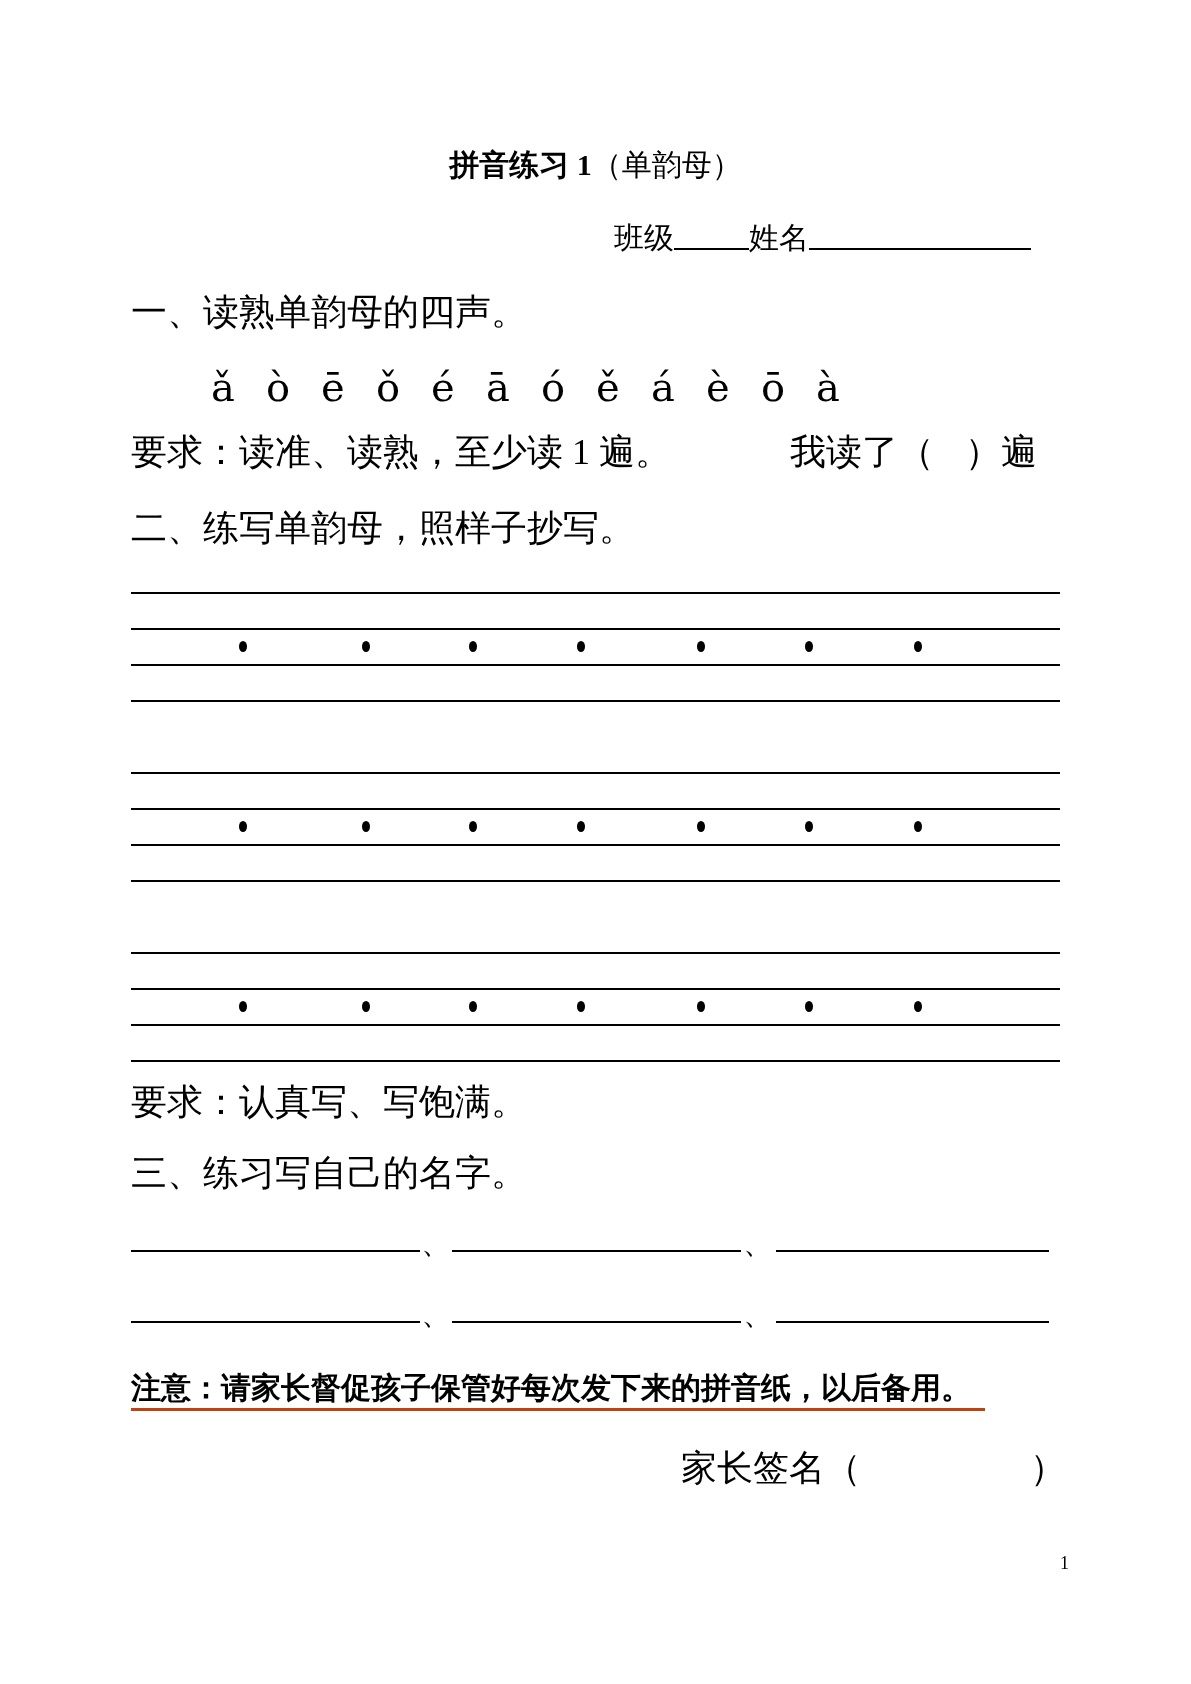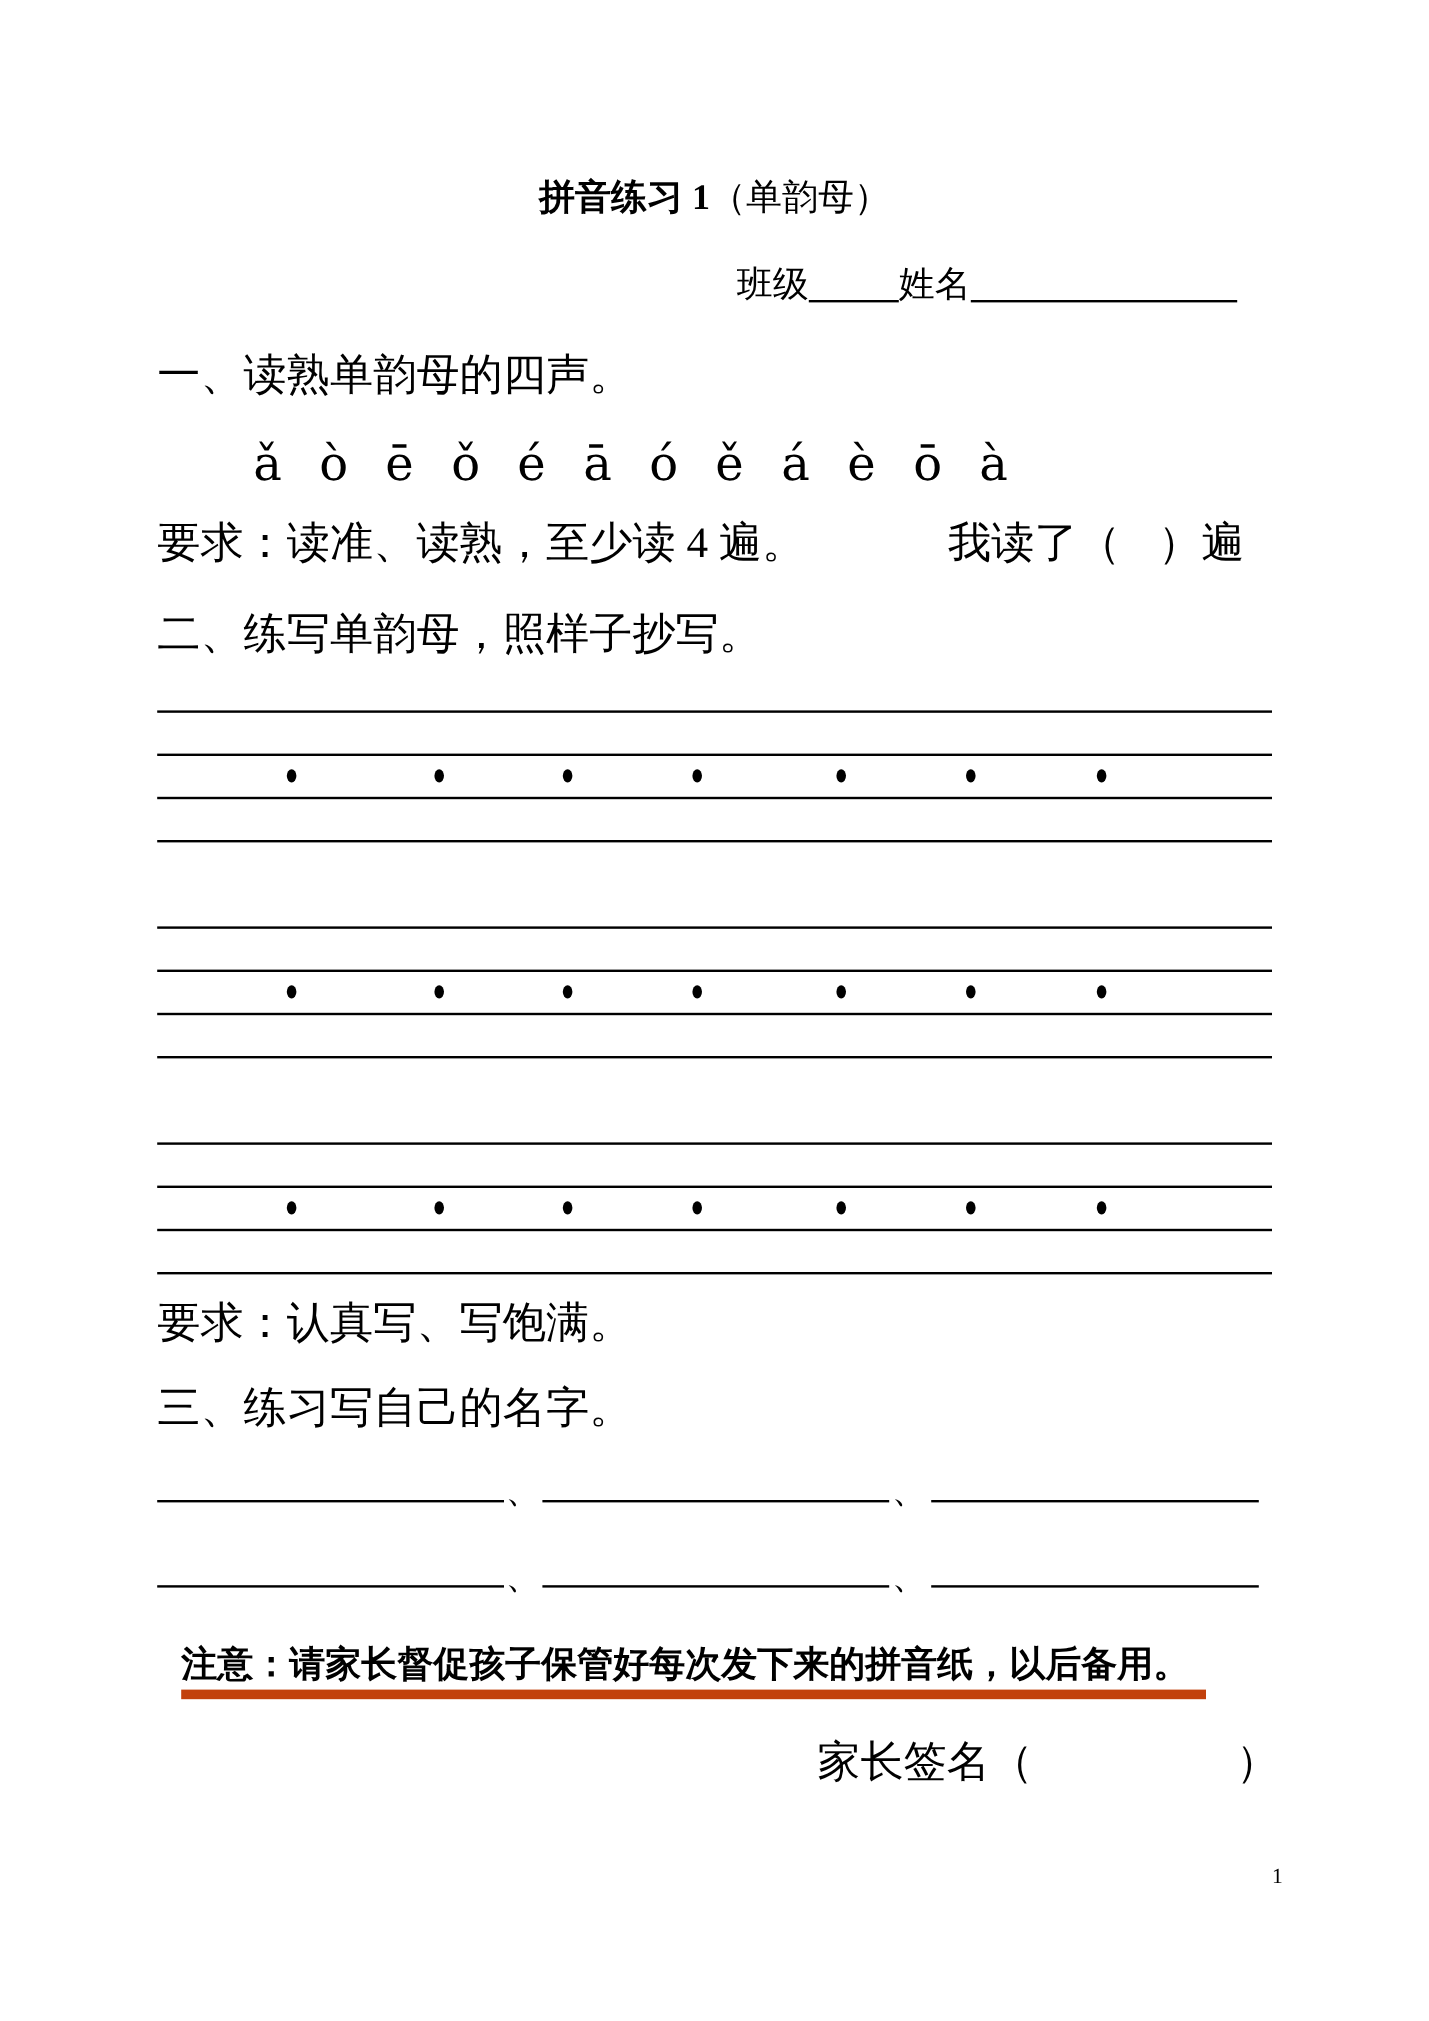--- a/index.html
+++ b/index.html
@@ -2,32 +2,32 @@
 <html><head>
 <meta charset="utf-8">
 <style>
   html, body { margin: 0; padding: 0; background: #ffffff; }
   body { width: 1191px; height: 1684px; position: relative; overflow: hidden;
          font-family: "Liberation Serif", "DejaVu Serif", serif; color: #000; }
   .abs { position: absolute; white-space: nowrap; }
   .title { left: 0; width: 1191px; top: 145px; text-align: center; font-size: 30px; line-height: 40px; }
   .title b { font-weight: bold; text-align: center; }
   .title .sub { font-weight: normal; }
-  .cls-row { left: 614px; top: 218px; font-size: 30px; line-height: 40px; display: flex; align-items: center; }
+  .cls-row { left: 614px; top: 218px; font-size: 30px; line-height: 40px; display: flex; align-items: flex-start; }
   .blank { display: inline-block; border-bottom: 2px solid #000; height: 30px; margin-bottom: 4px; }
   .text30 { font-size: 36px; line-height: 40px; }
   .pinyin-row { top: 362px; left: 211px; display: flex; gap: 0; }
   .pinyin-row span { display: inline-block; width: 55px; text-align: left; font-size: 40px; line-height: 50px;
                      font-family: "DejaVu Serif", "Liberation Serif", serif; }
   .hline { position: absolute; left: 131px; width: 929px; height: 0; border-top: 2px solid #000; }
   .dot { position: absolute; width: 8px; height: 11px; border-radius: 50%; background: #000; }
   .name-line { position: absolute; height: 0; border-top: 2px solid #000; }
   .dun { position: absolute; font-size: 30px; line-height: 30px; }
   .notice { left: 131px; top: 1368px; font-size: 30px; line-height: 40px; font-weight: bold;
-            border-bottom: 8px solid #c2410c; padding-right: 14px; margin-left: 20px; }
+            border-bottom: 3px solid #c2410c; padding-right: 14px; }
   .page-num { left: 1060px; top: 1553px; font-size: 18px; }
 </style>
 </head>
 <body>
 
 <div class="abs title">
   <b>拼音练习 1</b><span class="sub">（单韵母）</span>
 </div>
 
 <div class="abs cls-row">
@@ -47,21 +47,21 @@
   <span>é</span>
   <span>ā</span>
   <span>ó</span>
   <span>ě</span>
   <span>á</span>
   <span>è</span>
   <span>ō</span>
   <span>à</span>
 </div>
 
-<div class="abs text30" style="left:131px; top:432px;">要求：读准、读熟，至少读 4 遍。</div>
+<div class="abs text30" style="left:131px; top:432px;">要求：读准、读熟，至少读 1 遍。</div>
 <div class="abs text30" style="left:790px; top:432px;">我读了（</div>
 <div class="abs" style="left:935px; top:440px; width:30px; height:30px;"></div>
 <div class="abs text30" style="left:965px; top:432px;">）遍</div>
 
 <div class="abs text30" style="left:131px; top:508px;text-align:right;">二、练写单韵母，照样子抄写。</div>
 
 <div>
 
   <div class="hline" style="top:592px"></div>
   <div class="hline" style="top:628px"></div>

